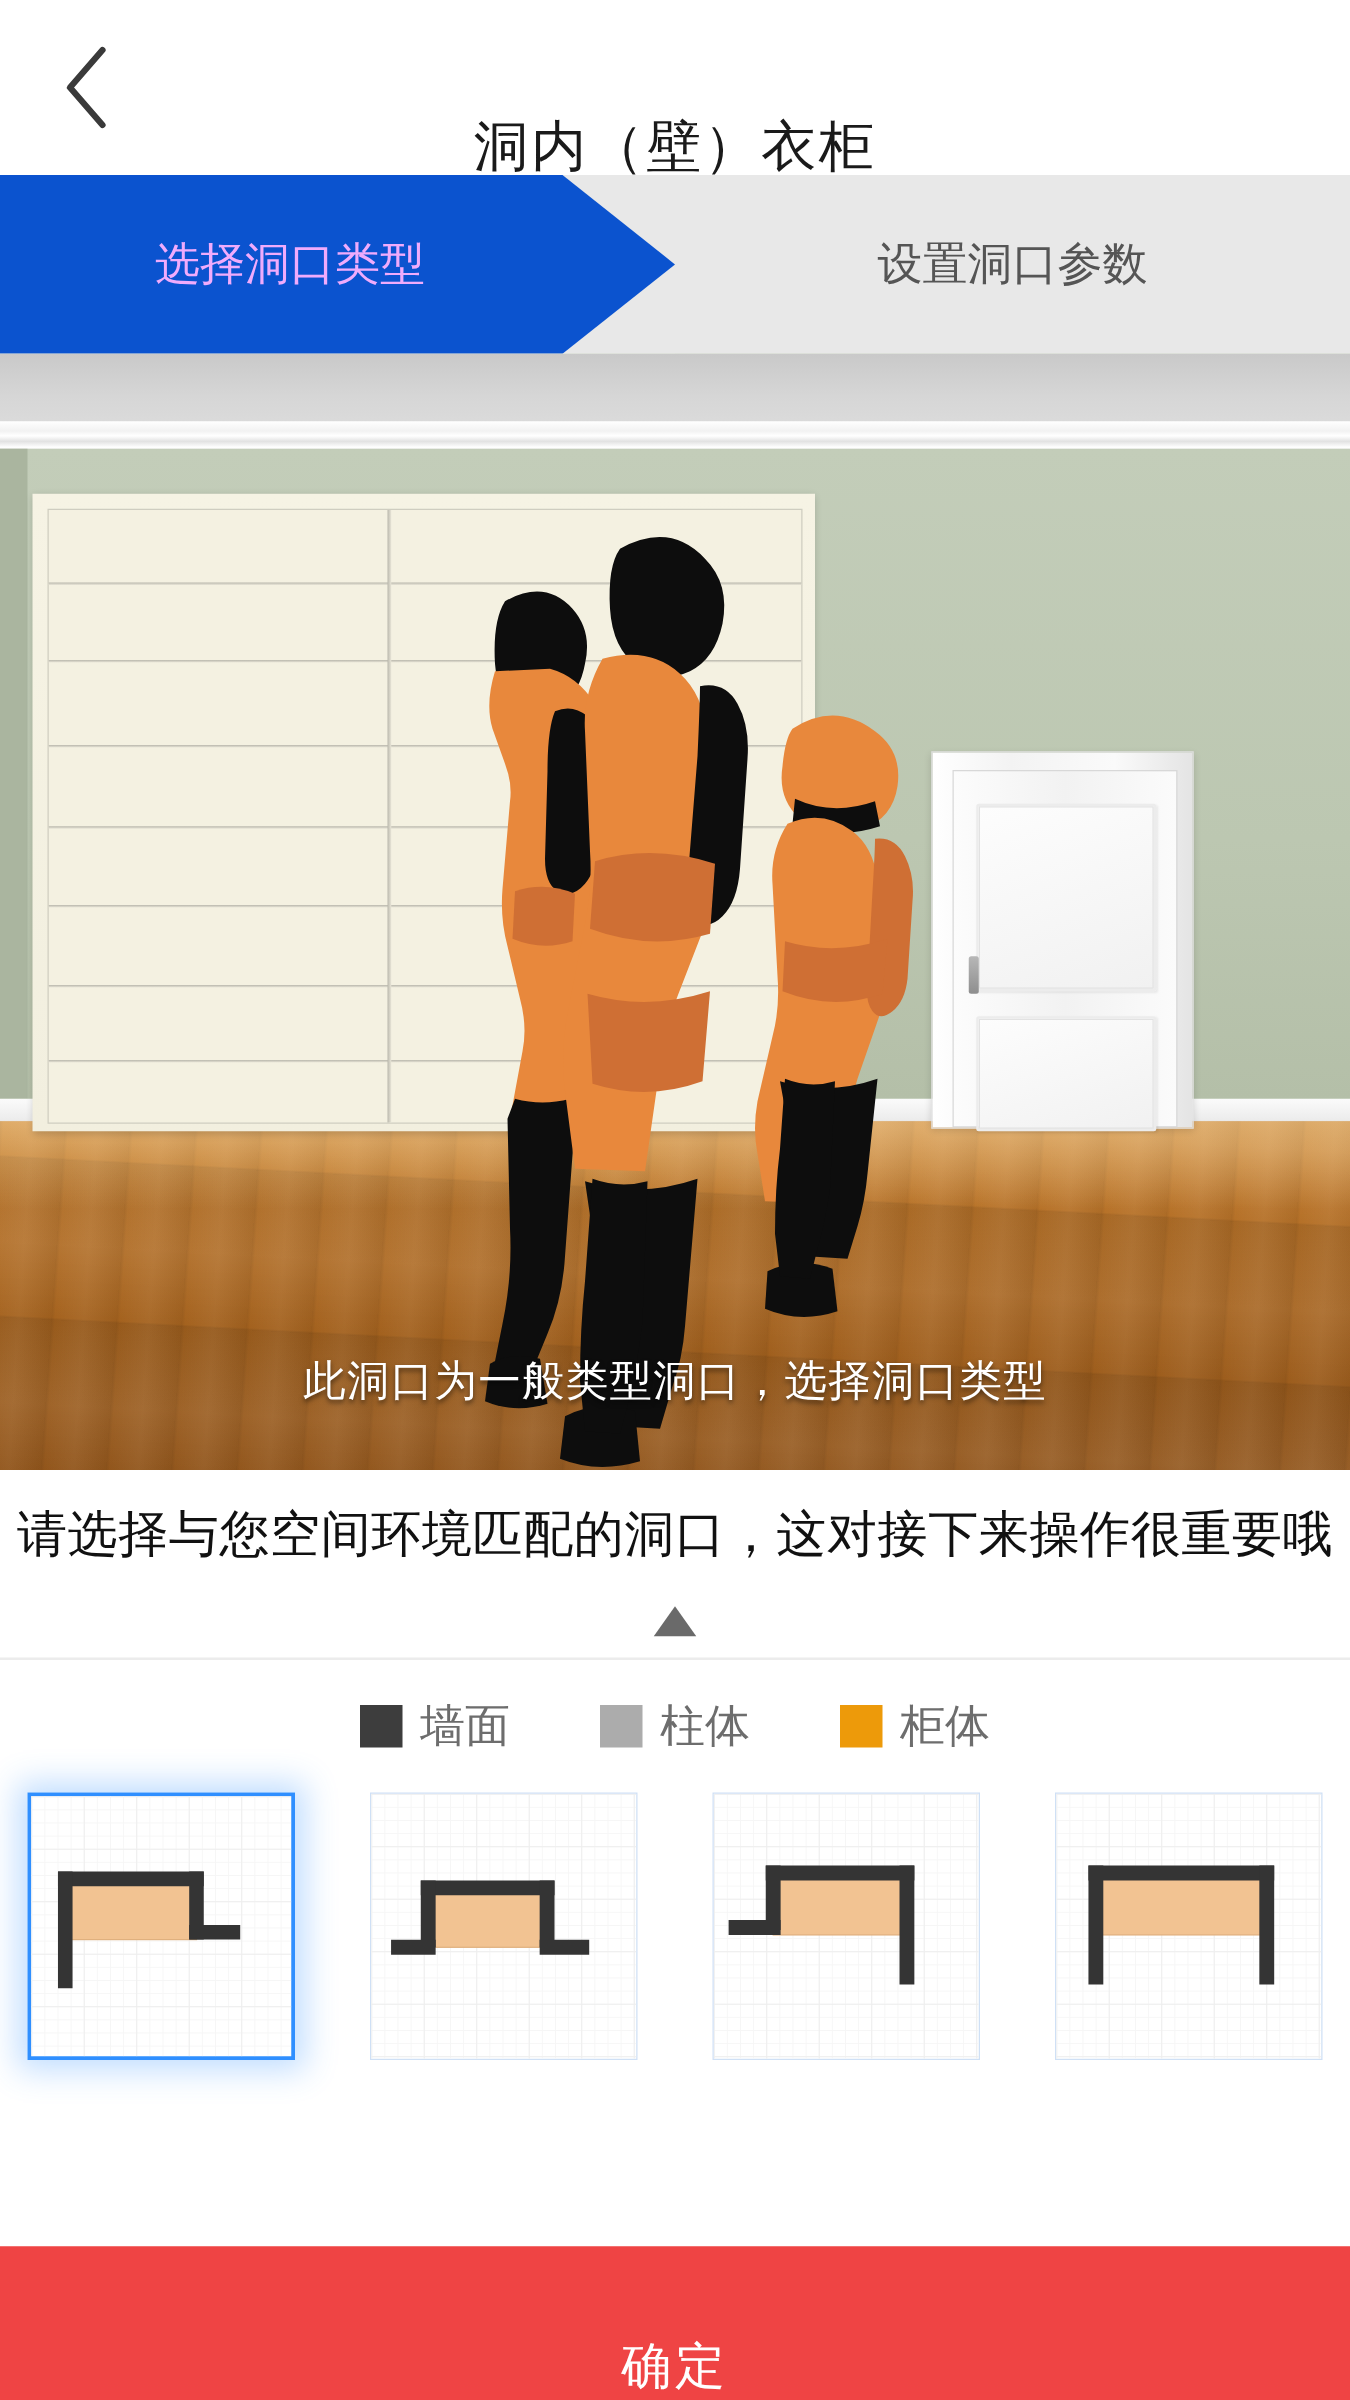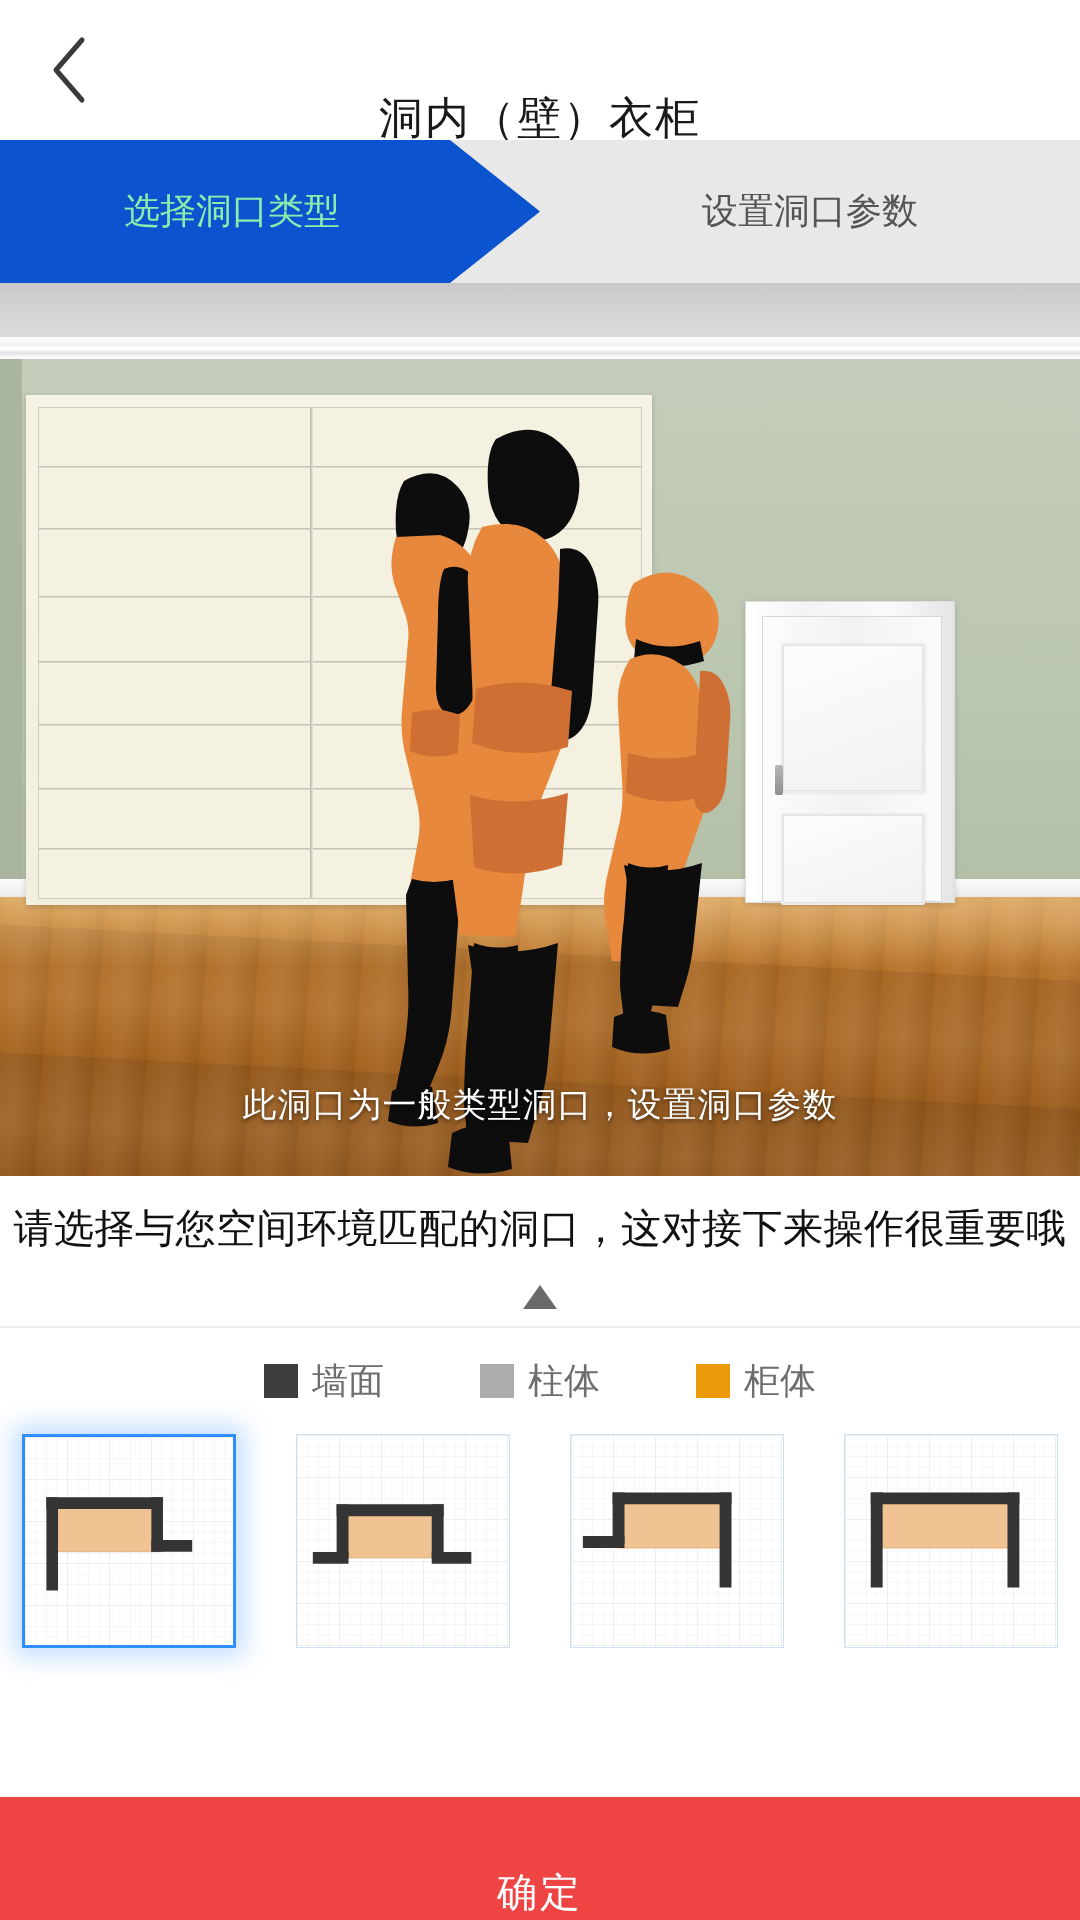--- a/index.html
+++ b/index.html
@@ -49,21 +49,21 @@
     height:100%;
     display:flex;
     align-items:center;
     justify-content:center;
     font-size:36px;
     position:relative;
     cursor:pointer;
   }
   .step-1{
     width:540px;
-    color:#86efac;
+    color:#f0abfc;
     background:#0b53cf;
     clip-path:polygon(0 0, 450px 0, 540px 50%, 450px 100%, 0 100%);
     z-index:2;
   }
   .step-1 .step-label{ transform:translateX(-38px); }
   .step-2{
     flex:1;
     color:#555555;
     background:#e8e8e8;
   }
@@ -192,21 +192,21 @@
     border-left:17px solid transparent;
     border-right:17px solid transparent;
     border-bottom:24px solid #6a6a6a;
   }
   .divider{ height:2px;background:#ececec; }
 
   
   .legend{
     height:106px;
     display:flex;align-items:center;justify-content:center;
-    gap:96px;
+    gap:72px;
   }
   .legend-item{ display:flex;align-items:center;gap:14px; }
   .legend-swatch{ width:34px;height:34px;display:block; }
   .legend-label{ font-size:36px;color:#6d6d6d; }
 
   
   .options{
     display:flex;
     justify-content:space-between;
     padding:0 22px 0 22px;
@@ -327,21 +327,21 @@
       <path d="M636 356 q30 14 64 2 l4 20 q-36 12 -70 -2 z" fill="#0d0d0d"></path>
       <path d="M630 376 q-14 22 -12 48 l4 74 q2 26 -4 48 l-12 52 q-4 22 0 42 l6 38 l54 2 l10 -58 q4 -22 10 -42 l16 -46 q8 -22 6 -46 l-6 -68 q-4 -26 -20 -38 q-24 -18 -52 -6 z" fill="#e8883c"></path>
       <path d="M700 388 q16 -2 24 14 q8 16 6 36 l-4 62 q-2 18 -12 26 q-10 8 -16 0 q-6 -8 -4 -24 l4 -72 q2 -32 2 -42 z" fill="#cf6f34"></path>
       <path d="M628 470 q40 12 82 -2 l-4 44 q-40 14 -80 -2 z" fill="#cf6f34"></path>
       <path d="M624 582 q38 12 78 -2 l-8 76 q-2 22 -8 42 l-8 26 l-32 -2 l-6 -34 q-2 -32 -8 -62 z" fill="#0d0d0d"></path>
       <path d="M614 734 q26 -12 52 -2 l4 34 q-30 10 -58 -2 z" fill="#0d0d0d"></path>
       <path d="M628 580 q20 8 40 2 l-4 86 q-4 28 -10 48 l-6 24 l-24 -2 l-4 -34 q0 -36 4 -68 z" fill="#0d0d0d"></path>
     </g>
   </svg>
 
-  <div class="scene-caption">此洞口为一般类型洞口，设置洞口参数</div>
+  <div class="scene-caption">此洞口为一般类型洞口，选择洞口类型</div>
 </div>
 
 <div class="instruction">请选择与您空间环境匹配的洞口，这对接下来操作很重要哦</div>
 
 <div class="collapse-row">
   <div class="tri-up"></div>
 </div>
 <div class="divider"></div>
 
 <div class="legend">

